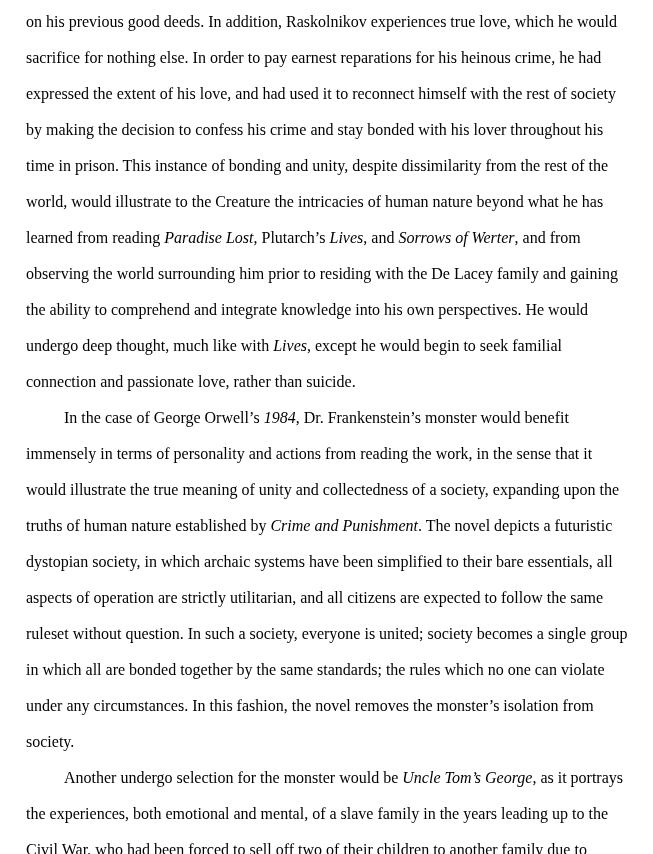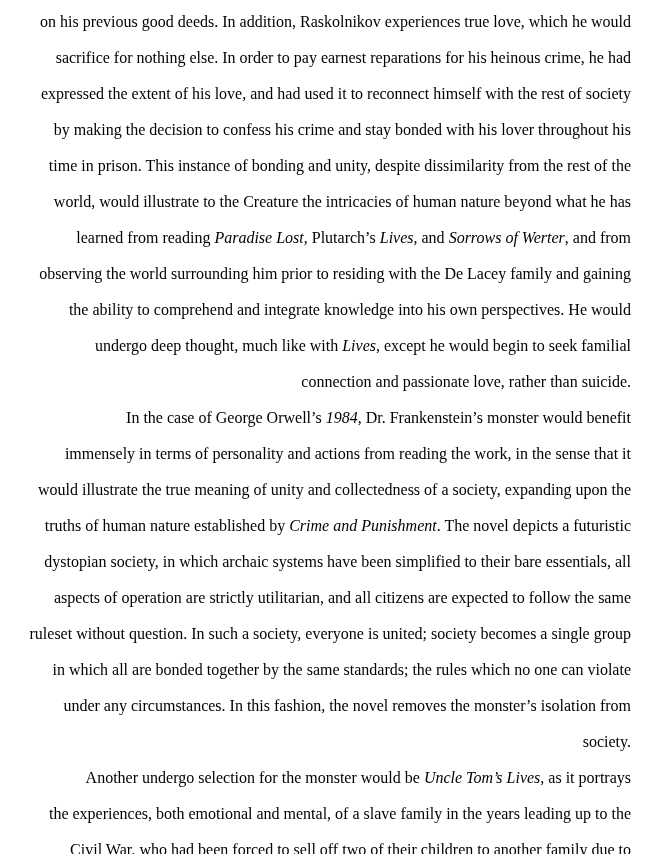--- a/index.html
+++ b/index.html
@@ -14,33 +14,33 @@
   }
   .page {
     box-sizing: border-box;
     width: 653px;
     height: 854px;
     padding: 4px 22px 0 26px;
     font-family: "Liberation Serif", "DejaVu Serif", serif;
     font-size: 16px;
     line-height: 36px;
     color: #000000;
-    text-align: right;
+    text-align: left;
   }
   p.para {
     margin: 0;
     padding: 0;
   }
   p.para.indent {
     text-indent: 38px;
   }
   em.run-italic {
     font-style: italic;
   }
 </style>
 </head>
 <body>
 
 <div class="page">
     <p class="para"><span class="run">on his previous good deeds. In addition, Raskolnikov experiences true love, which he would sacrifice for nothing else. In order to pay earnest reparations for his heinous crime, he had expressed the extent of his love, and had used it to reconnect himself with the rest of society by making the decision to confess his crime and stay bonded with his lover throughout his time in prison. This instance of bonding and unity, despite dissimilarity from the rest of the world, would illustrate to the Creature the intricacies of human nature beyond what he has learned from reading </span><em class="run-italic">Paradise Lost</em><span class="run">, Plutarch’s </span><em class="run-italic">Lives</em><span class="run">, and </span><em class="run-italic">Sorrows of Werter</em><span class="run">, and from observing the world surrounding him prior to residing with the De Lacey family and gaining the ability to comprehend and integrate knowledge into his own perspectives. He would undergo deep thought, much like with </span><em class="run-italic">Lives</em><span class="run">, except he would begin to seek familial connection and passionate love, rather than suicide.</span></p>
     <p class="para indent"><span class="run">In the case of George Orwell’s </span><em class="run-italic">1984</em><span class="run">, Dr. Frankenstein’s monster would benefit immensely in terms of personality and actions from reading the work, in the sense that it would illustrate the true meaning of unity and collectedness of a society, expanding upon the truths of human nature established by </span><em class="run-italic">Crime and Punishment</em><span class="run">. The novel depicts a futuristic dystopian society, in which archaic systems have been simplified to their bare essentials, all aspects of operation are strictly utilitarian, and all citizens are expected to follow the same ruleset without question. In such a society, everyone is united; society becomes a single group in which all are bonded together by the same standards; the rules which no one can violate under any circumstances. In this fashion, the novel removes the monster’s isolation from society.</span></p>
-    <p class="para indent"><span class="run">Another undergo selection for the monster would be </span><em class="run-italic">Uncle Tom’s Lives</em><span class="run">, as it portrays the experiences, both emotional and mental, of a slave family in the years leading up to the Civil War, who had been forced to sell off two of their children to another family due to economic</span></p>
+    <p class="para indent"><span class="run">Another undergo selection for the monster would be </span><em class="run-italic">Uncle Tom’s George</em><span class="run">, as it portrays the experiences, both emotional and mental, of a slave family in the years leading up to the Civil War, who had been forced to sell off two of their children to another family due to economic</span></p>
   </div>
 
 </body></html>

